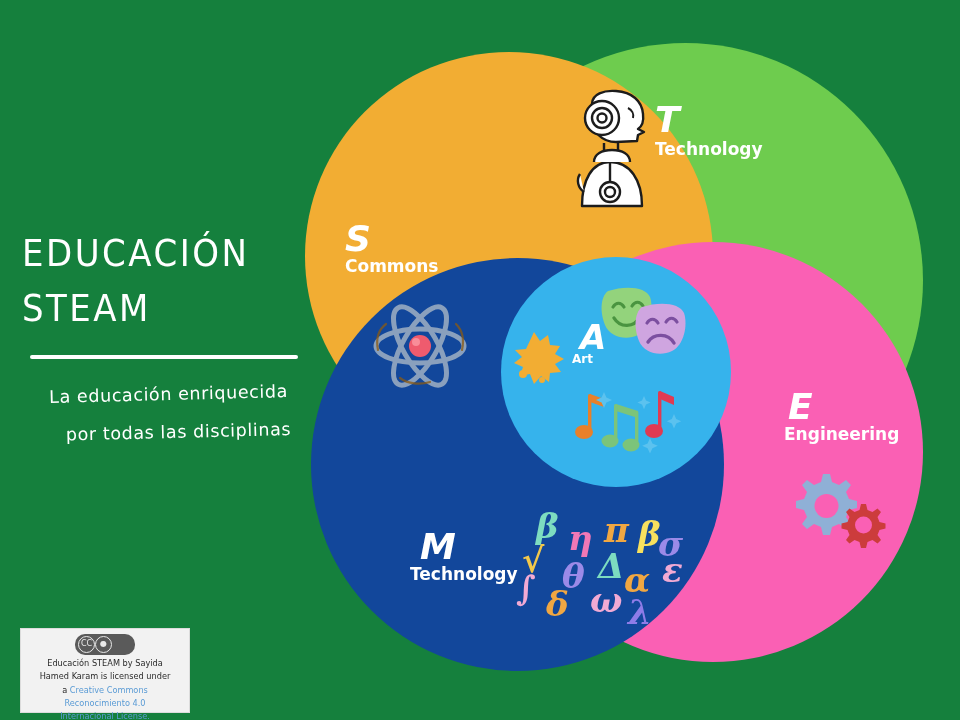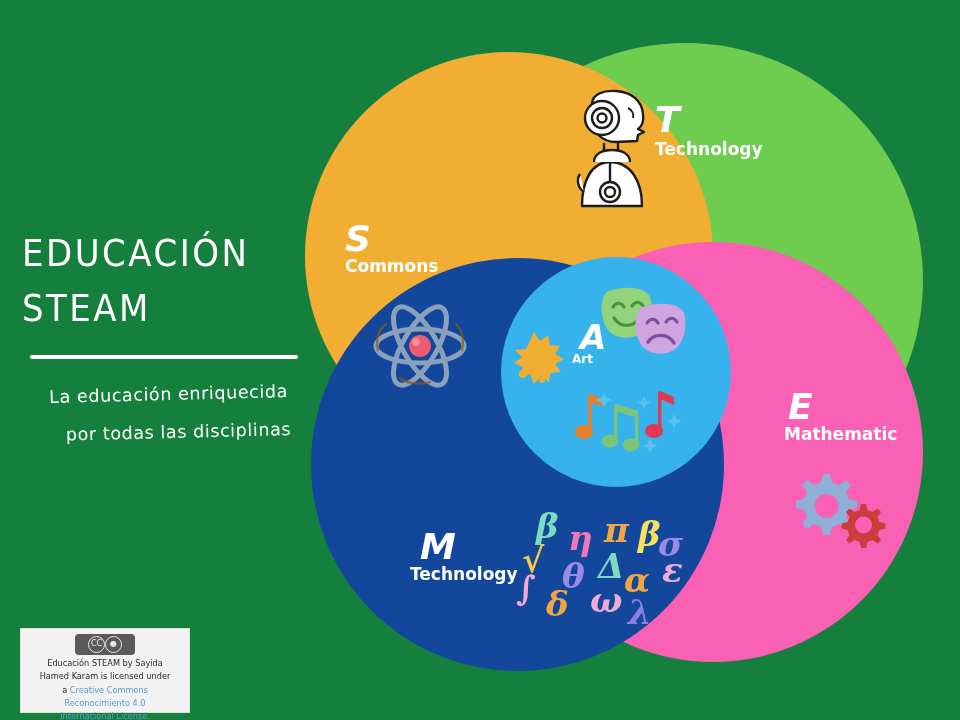--- a/index.html
+++ b/index.html
@@ -34,22 +34,22 @@
   .subtitle .l2{display:block;padding-left:18px;}
 
   
   .license{
     position:absolute;left:20px;top:620px;width:170px;height:85px;
     background:#f2f2f2;border:1px solid #dcdcdc;
     text-align:center;padding-top:4px;box-sizing:border-box;
   }
   .cc-badge{
     width:60px;height:21px;margin:1px auto 2px;background:#5a5a5a;
-    border-radius:4px;display:flex;align-items:center;
-    justify-content:center;padding:0 3px;box-sizing:border-box;
+    border-radius:10px;display:flex;align-items:center;
+    justify-content:flex-start;padding:0 3px;box-sizing:border-box;
   }
   .cc-badge span{
     width:15px;height:15px;border-radius:50%;
     border:1.6px solid #e9e9e9;color:#e9e9e9;
     font-size:8px;line-height:13px;text-align:center;
     font-family:"DejaVu Sans", sans-serif;
   }
   .lic-text{
     font-size:8.2px;line-height:1.62;color:#2b2b2b;
     padding:0 18px;font-family:"DejaVu Sans", sans-serif;
@@ -246,21 +246,21 @@
     <span class="small">Commons</span>
   </div>
 
   <div class="lbl lbl-tech">
     <span class="big">T</span>
     <span class="small">Technology</span>
   </div>
 
   <div class="lbl lbl-eng">
     <span class="big">E</span>
-    <span class="small">Mathematic</span>
+    <span class="small">Engineering</span>
   </div>
 
   <div class="lbl lbl-art">
     <span class="big">A</span>
     <span class="small">Art</span>
   </div>
 
   <div class="lbl lbl-math">
     <span class="big">M</span>
     <span class="small">Technology</span>

